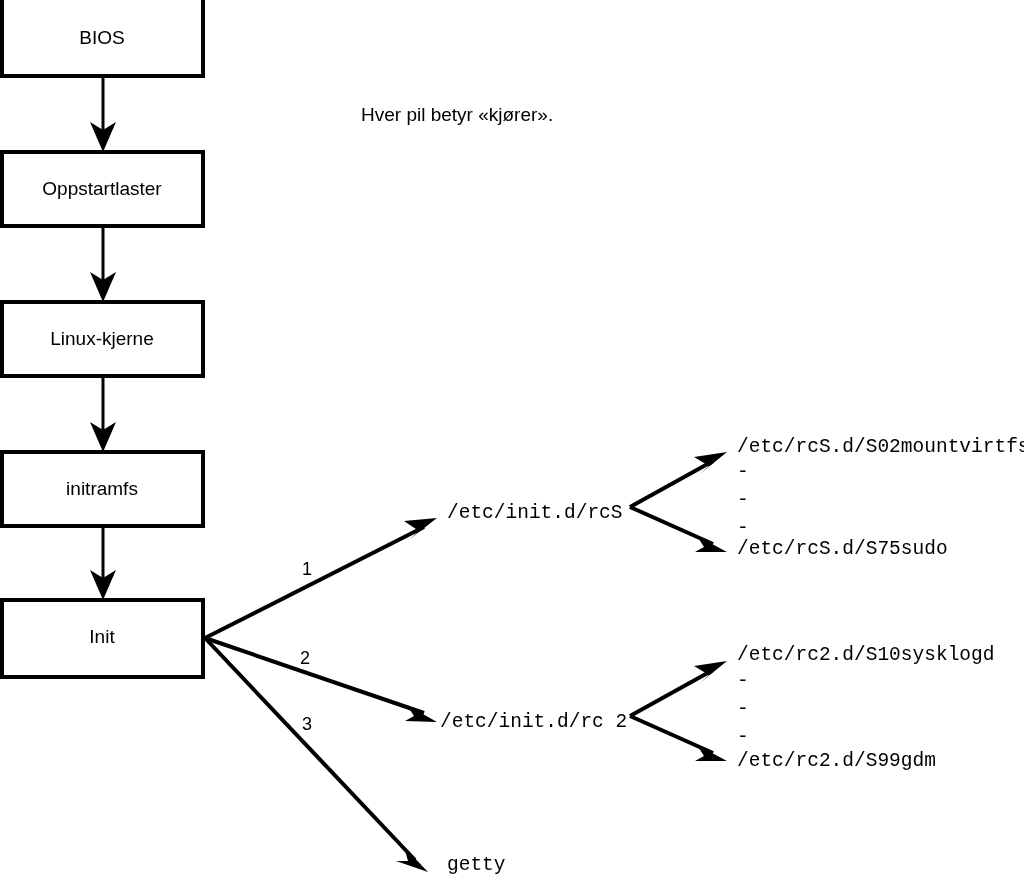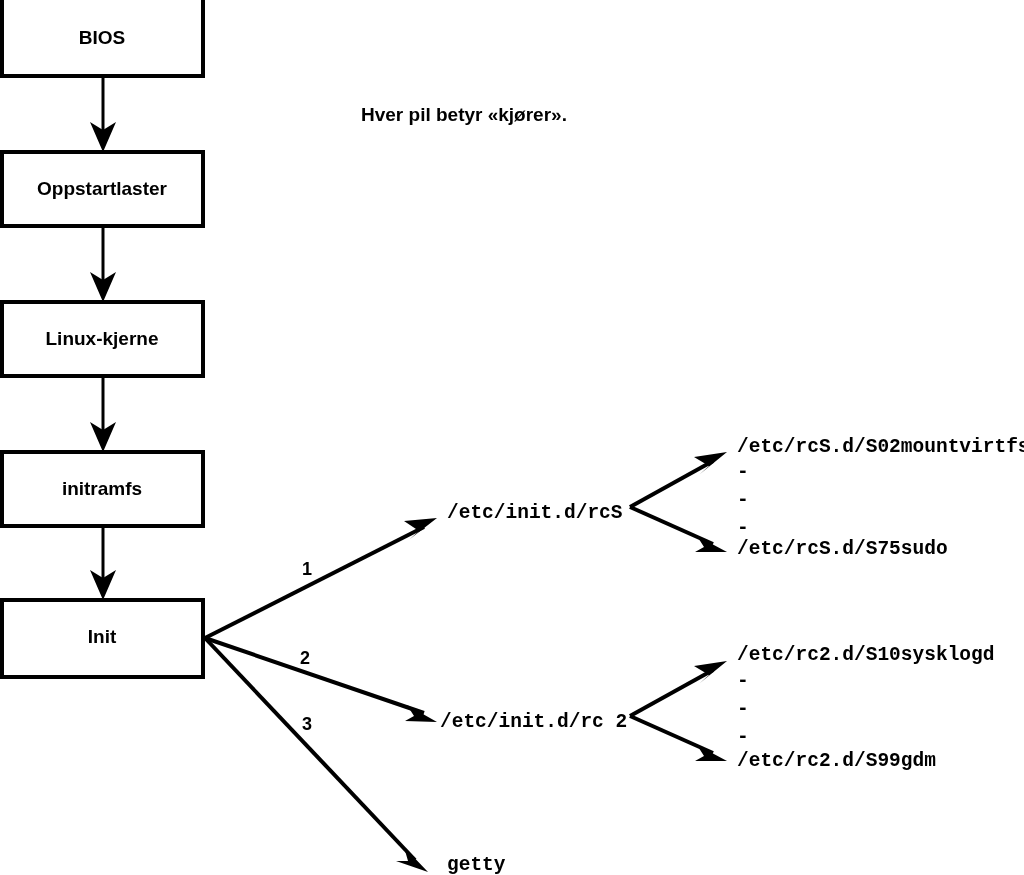--- a/index.html
+++ b/index.html
@@ -7,21 +7,20 @@
     padding: 0;
     background: #ffffff;
   }
   #canvas {
     position: relative;
     width: 1024px;
     height: 875px;
     background: #ffffff;
     overflow: hidden;
     font-family: "Liberation Sans", sans-serif;
-    font-weight: bold;
   }
   #diagram-svg {
     position: absolute;
     left: 0;
     top: 0;
     width: 1024px;
     height: 875px;
     display: block;
   }
   .box-label {

